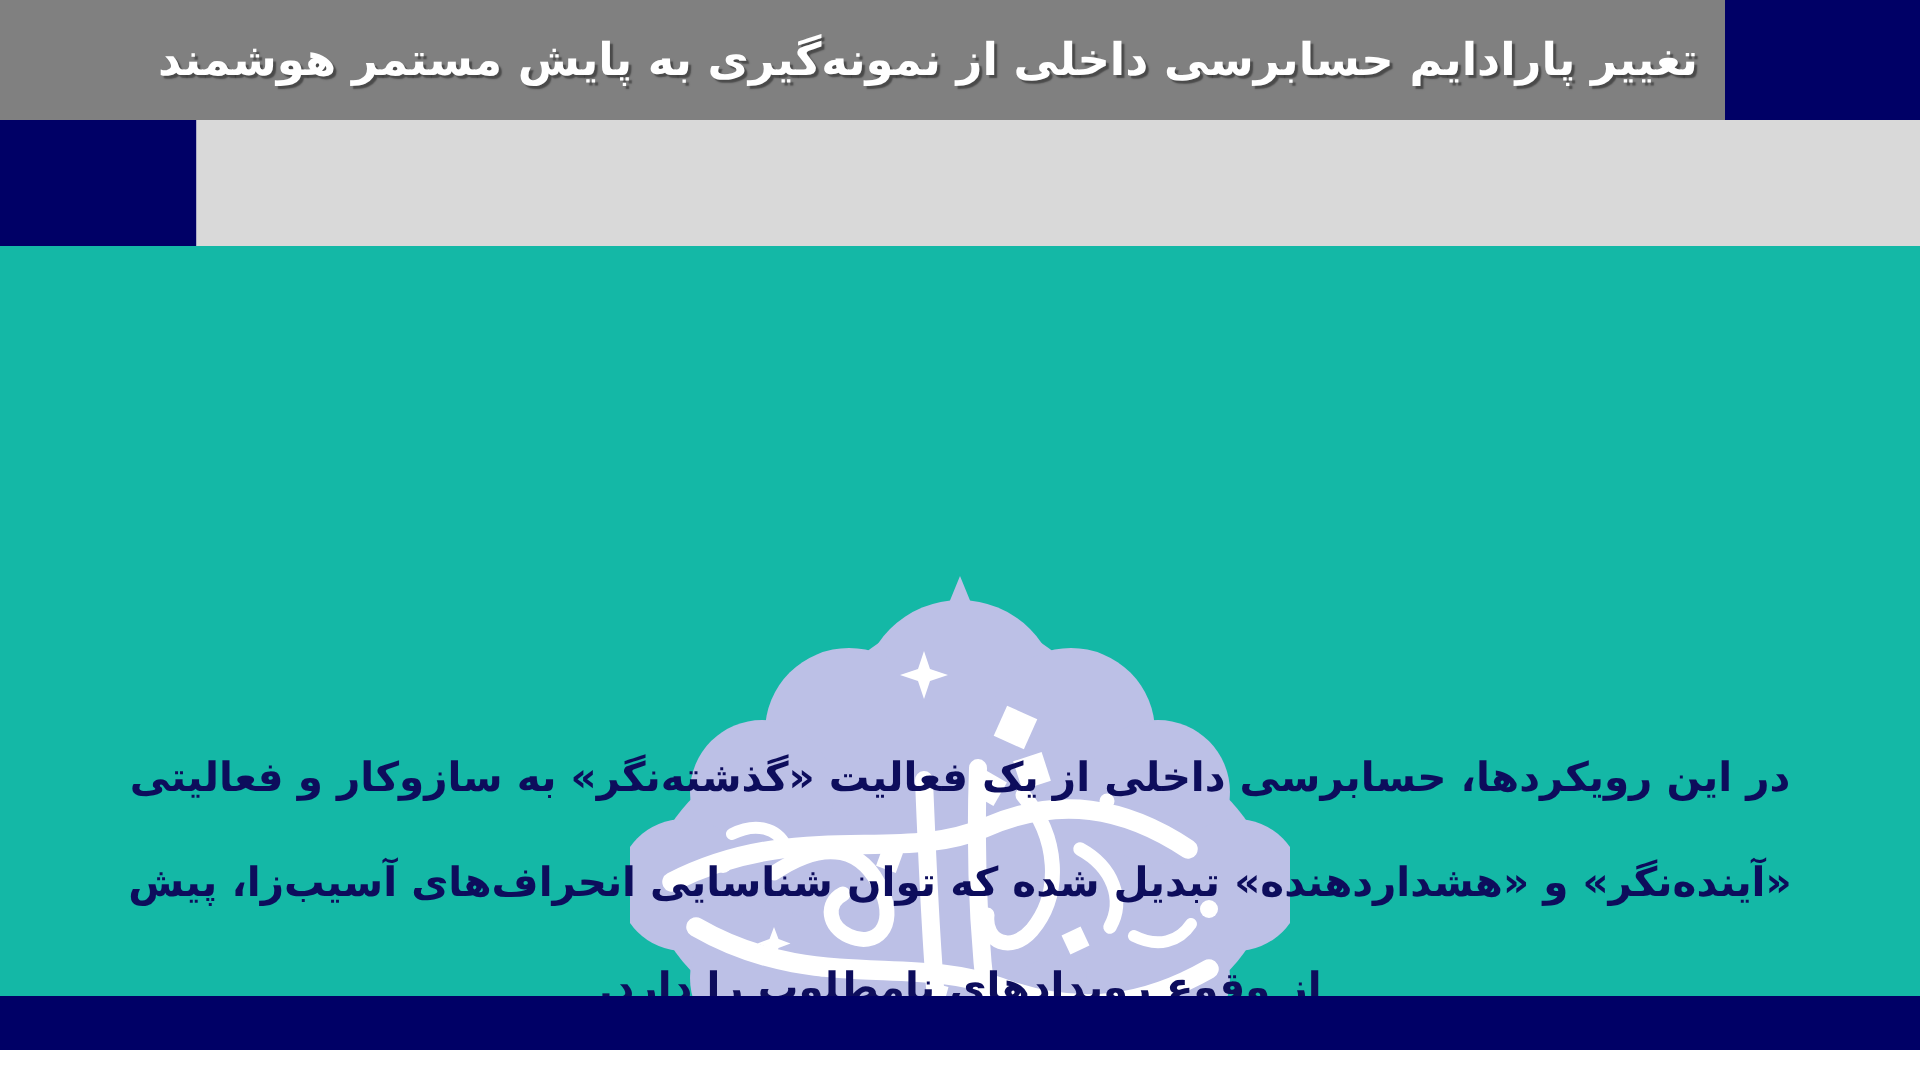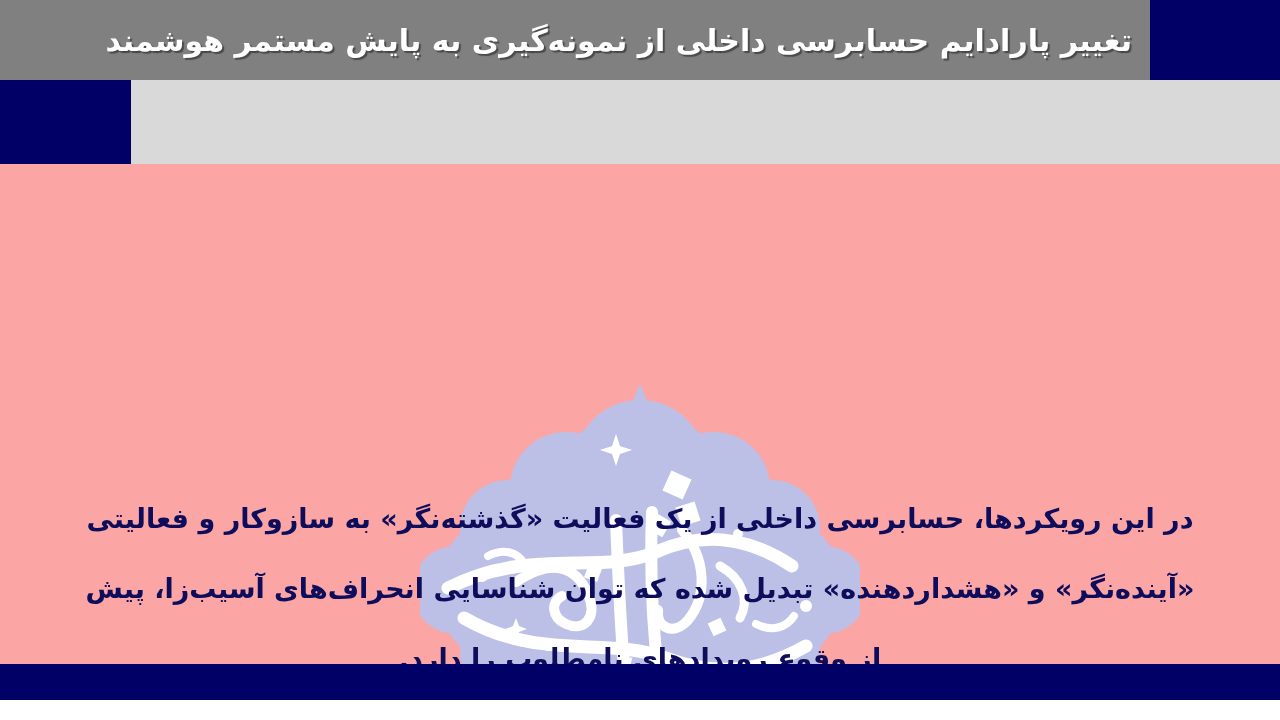--- a/index.html
+++ b/index.html
@@ -79,21 +79,21 @@
     background: #000066;
   }
 
   
   .body-area {
     position: absolute;
     left: 0;
     top: 164px;
     width: 1280px;
     height: 500px;
-    background: #fca5a5;
+    background: #14b8a6;
   }
 
   .watermark {
     position: absolute;
     left: 50%;
     top: 206px;
     transform: translateX(-50%);
     width: 440px;
     height: 440px;
     opacity: 1;

